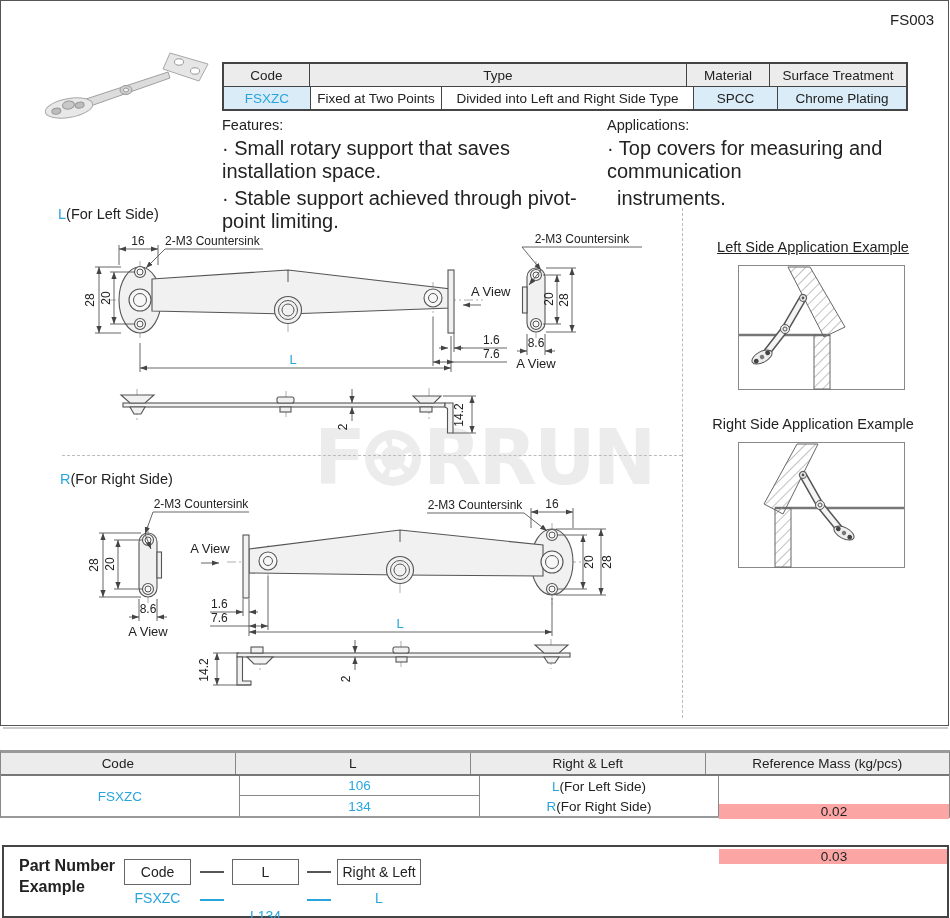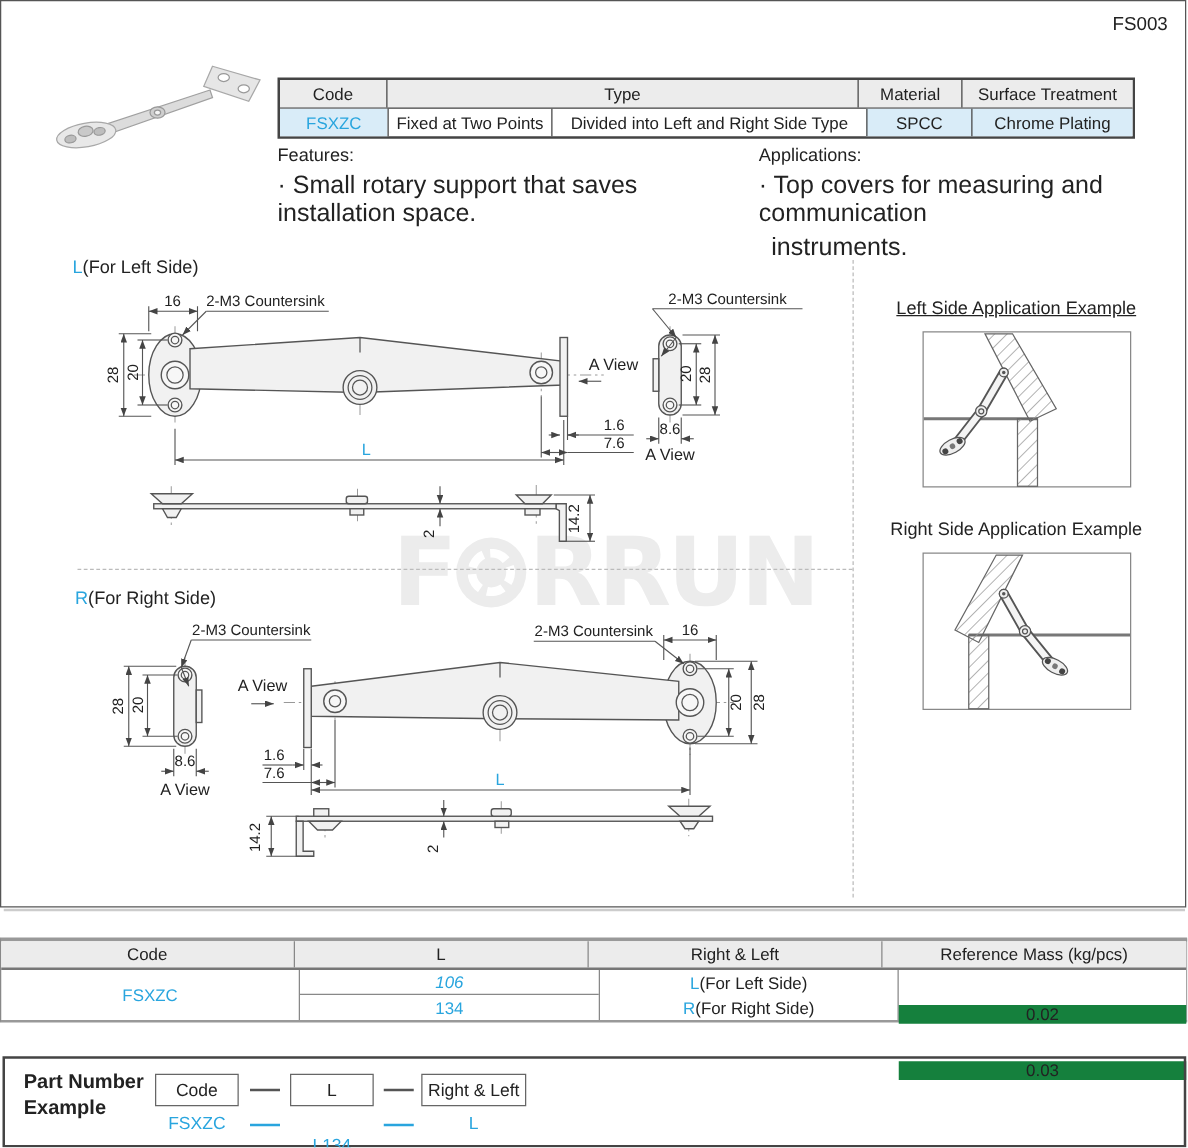--- a/index.html
+++ b/index.html
@@ -54,23 +54,23 @@
   .stbl-hdr{display:flex;height:21px;background:#ececec;border-bottom:2px solid #777;}
   .stbl-hcell{display:flex;align-items:center;justify-content:center;font-size:13.5px;
     box-sizing:border-box;border-left:1px solid #888;}
   .stbl-hcell:first-child{border-left:none;}
   .stbl-body{display:flex;height:40px;}
   .stbl-col{box-sizing:border-box;border-left:1px solid #888;display:flex;
     flex-direction:column;}
   .stbl-col:first-child{border-left:none;}
   .cell-c{flex:1;display:flex;align-items:center;justify-content:center;font-size:13.5px;}
   .lrow{height:20px;display:flex;align-items:center;justify-content:center;font-size:13.5px;}
-  .lrow.sep{border-bottom:1px solid #888;box-sizing:border-box;font-style:italic;}
+  .lrow.sep{border-bottom:1px solid #888;box-sizing:border-box;}
   .mrow{height:19px;display:flex;align-items:center;justify-content:center;
-    font-size:13.5px;background:#15803d;margin-bottom:2px;margin-top:28px;}
+    font-size:13.5px;background:#fca5a5;margin-bottom:2px;margin-top:28px;}
   .mrow:last-child{margin-bottom:0;}
   .rl-line{height:20px;display:flex;align-items:center;justify-content:center;font-size:13.5px;}
   
   .pn-box{left:2px;top:845px;width:943px;height:69px;border:2px solid #444;box-sizing:content-box;}
   .pn-label{left:15px;top:9px;font-size:16px;font-weight:bold;line-height:1.3;}
   .pn-slot{position:absolute;height:26px;border:1.5px solid #666;box-sizing:border-box;
     display:flex;align-items:center;justify-content:center;font-size:14px;background:#fff;}
   .pn-dash{position:absolute;height:2px;background:#555;}
   .pn-dash.bluebg{background:#29a5de;}
   .pn-val{position:absolute;display:flex;align-items:center;justify-content:center;
@@ -113,20 +113,21 @@
       <div class="scell" style="width:131px">Fixed at Two Points</div>
       <div class="scell" style="width:252px">Divided into Left and Right Side Type</div>
       <div class="scell bg-blue" style="width:84px">SPCC</div>
       <div class="scell bg-blue" style="width:129px">Chrome Plating</div>
     </div>
   </div>
 
   <div class="abs" style="left:222px;top:117px;width:370px;">
     <div class="blk-title">Features:</div>
     <div class="blk-line">· Small rotary support that saves installation space.</div>
+    <div class="blk-line">· Stable support achieved through pivot-point limiting.</div>
   </div>
   <div class="abs" style="left:607px;top:117px;width:320px;">
     <div class="blk-title">Applications:</div>
     <div class="blk-line">· Top covers for measuring and communication</div>
     <div class="blk-line" style="padding-left:10px;">instruments.</div>
   </div>
 
   <div class="abs wm">
     <span>F</span>
       <span class="wm-gear">

